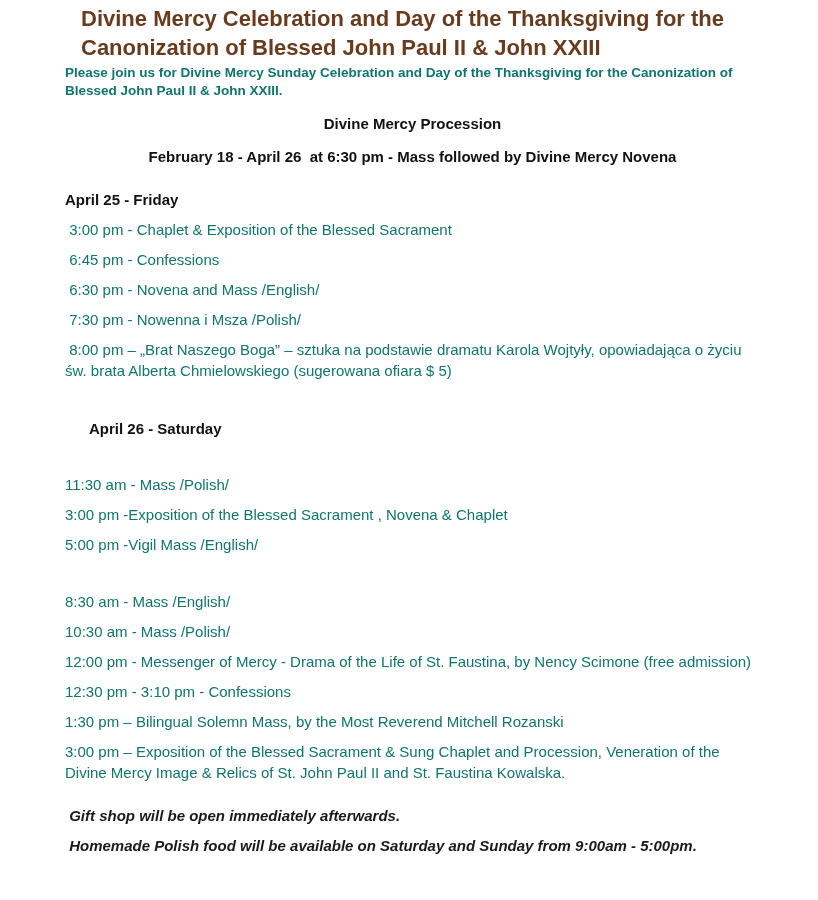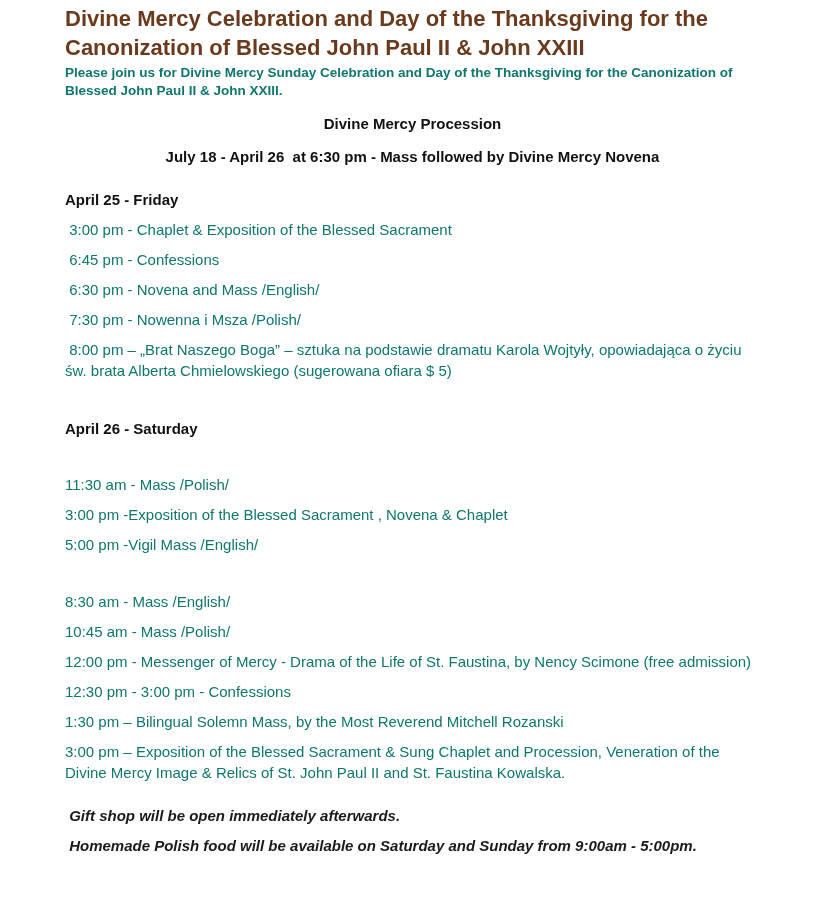--- a/index.html
+++ b/index.html
@@ -15,21 +15,21 @@
     box-sizing: border-box;
     width: 818px;
     height: 900px;
     padding: 4px 58px 0 65px;
   }
   .title {
     font-size: 22px;
     line-height: 29px;
     font-weight: bold;
     color: #6a3a1d;
-    margin: 0 0 2px 0;
+    margin: 0 0 2px 16px;
     max-width: 700px;
   }
   .subtitle {
     font-size: 13.5px;
     line-height: 18px;
     font-weight: bold;
     color: #0f766e;
     margin: 0 0 9px 0;
     max-width: 695px;
   }
@@ -42,50 +42,50 @@
   }
   .b { font-weight: bold; color: #111111; }
   .center { text-align: center; }
   .note { font-weight: bold; font-style: italic; color: #1a1a1a; }
   .mt9  { margin-top: 22px; }
   .mt11 { margin-top: 22px; }
   .mt12 { margin-top: 12px; }
   .mt13 { margin-top: 13px; }
   .mt35 { margin-top: 35px; }
   .mt36 { margin-top: 36px; }
-  .mt37 { margin-top: 37px; }
+  .mt37 { margin-top: 37px; margin-left: 24px; }
 </style>
 </head>
 <body>
 
 <div class="doc">
 
   <h1 class="title">Divine Mercy Celebration and Day of the Thanksgiving for the Canonization of Blessed John Paul II &amp; John XXIII</h1>
 
   <p class="subtitle">Please join us for Divine Mercy Sunday Celebration and Day of the Thanksgiving for the Canonization of Blessed John Paul II &amp; John XXIII.</p>
 
   <p class="p b center mt13">Divine Mercy Procession</p>
 
-  <p class="p b center mt12">July 18 - April 26  at 6:30 pm - Mass followed by Divine Mercy Novena</p>
+  <p class="p b center mt12">February 18 - April 26  at 6:30 pm - Mass followed by Divine Mercy Novena</p>
 
   <p class="p b mt9">April 25 - Friday</p>
   <p class="p"> 3:00 pm - Chaplet &amp; Exposition of the Blessed Sacrament</p>
   <p class="p"> 6:45 pm - Confessions</p>
   <p class="p"> 6:30 pm - Novena and Mass /English/</p>
   <p class="p"> 7:30 pm - Nowenna i Msza /Polish/</p>
   <p class="p"> 8:00 pm – „Brat Naszego Boga” – sztuka na podstawie dramatu Karola Wojtyły, opowiadająca o życiu św. brata Alberta Chmielowskiego (sugerowana ofiara $ 5)</p>
 
   <p class="p b mt37">April 26 - Saturday</p>
   <p class="p mt35">11:30 am - Mass /Polish/</p>
   <p class="p">3:00 pm -Exposition of the Blessed Sacrament , Novena &amp; Chaplet</p>
   <p class="p">5:00 pm -Vigil Mass /English/</p>
 
   <p class="p mt36">8:30 am - Mass /English/</p>
-  <p class="p">10:45 am - Mass /Polish/</p>
+  <p class="p">10:30 am - Mass /Polish/</p>
   <p class="p">12:00 pm - Messenger of Mercy - Drama of the Life of St. Faustina, by Nency Scimone (free admission)</p>
-  <p class="p">12:30 pm - 3:00 pm - Confessions</p>
+  <p class="p">12:30 pm - 3:10 pm - Confessions</p>
   <p class="p">1:30 pm – Bilingual Solemn Mass, by the Most Reverend Mitchell Rozanski</p>
   <p class="p">3:00 pm – Exposition of the Blessed Sacrament &amp; Sung Chaplet and Procession, Veneration of the Divine Mercy Image &amp; Relics of St. John Paul II and St. Faustina Kowalska.</p>
 
   <p class="p note mt11"> Gift shop will be open immediately afterwards.</p>
   <p class="p note"> Homemade Polish food will be available on Saturday and Sunday from 9:00am - 5:00pm.</p>
 
 </div>
 
 </body></html>

